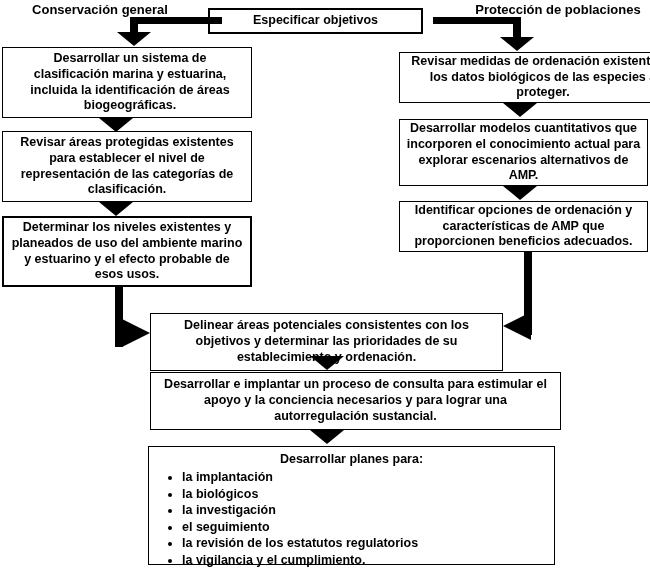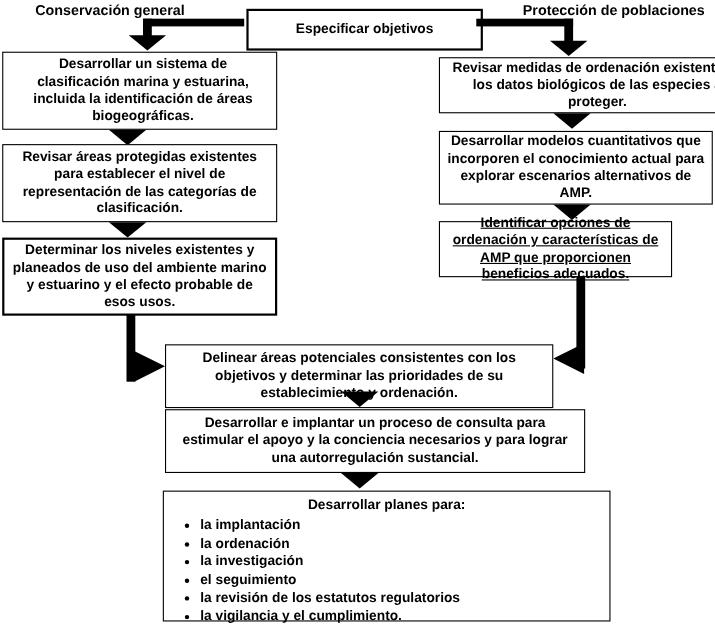--- a/index.html
+++ b/index.html
@@ -56,58 +56,58 @@
   }
 </style>
 </head>
 <body>
 
 <div class="canvas">
 
   <div class="branch-label" style="left:25px; top:2px; width:150px;">Conservación general</div>
   <div class="branch-label" style="left:468px; top:2px; width:180px;">Protección de poblaciones</div>
 
-  <div class="box thick" style="left:224px; top:8px; width:215px; height:38px;">Especificar objetivos</div>
+  <div class="box thick" style="left:208px; top:8px; width:215px; height:26px;">Especificar objetivos</div>
 
   <div class="bar" style="left:130px; top:17px; width:92px; height:7px;"></div>
   <div class="bar" style="left:130px; top:17px; width:8px; height:16px;"></div>
   <div class="tri tri-down" style="left:117px; top:32px;"></div>
 
   <div class="bar" style="left:433px; top:17px; width:88px; height:7px;"></div>
   <div class="bar" style="left:513px; top:17px; width:8px; height:21px;"></div>
   <div class="tri tri-down" style="left:500px; top:37px;"></div>
 
   <div class="box" style="left:2px; top:47px; width:250px; height:71px;padding-left:12px;">Desarrollar un sistema de clasificación marina y estuarina, incluida la identificación de áreas biogeográficas.</div>
   <div class="tri tri-down" style="left:99px; top:118px;"></div>
   <div class="box" style="left:2px; top:131px; width:250px; height:71px;text-align:center;">Revisar áreas protegidas existentes para establecer el nivel de representación de las categorías de clasificación.</div>
   <div class="tri tri-down" style="left:99px; top:202px;"></div>
   <div class="box thick" style="left:2px; top:216px; width:250px; height:71px;">Determinar los niveles existentes y planeados de uso del ambiente marino y estuarino y el efecto probable de esos usos.</div>
 
   <div class="box" style="left:399px; top:52px; width:288px; height:51px;">Revisar medidas de ordenación existentes y los datos biológicos de las especies a proteger.</div>
   <div class="tri tri-down" style="left:503px; top:103px;"></div>
   <div class="box" style="left:399px; top:119px; width:249px; height:67px;">Desarrollar modelos cuantitativos que incorporen el conocimiento actual para explorar escenarios alternativos de AMP.</div>
   <div class="tri tri-down" style="left:503px; top:186px;"></div>
-  <div class="box" style="left:399px; top:201px; width:212px; height:51px;text-decoration:underline;">Identificar opciones de ordenación y características de AMP que proporcionen beneficios adecuados.</div>
+  <div class="box" style="left:399px; top:201px; width:249px; height:51px;">Identificar opciones de ordenación y características de AMP que proporcionen beneficios adecuados.</div>
 
   <div class="bar" style="left:115px; top:286px; width:8px; height:61px;"></div>
   <div class="tri tri-right" style="left:122px; top:319px;"></div>
 
   <div class="bar" style="left:524px; top:251px; width:8px; height:84px;"></div>
   <div class="tri tri-left" style="left:503px; top:312px;"></div>
 
   <div class="box" style="left:150px; top:313px; width:353px; height:58px;">Delinear áreas potenciales consistentes con los objetivos y determinar las prioridades de su establecimiento y ordenación.</div>
   <div class="tri tri-down" style="left:310px; top:356px;"></div>
-  <div class="box" style="left:150px; top:372px; width:382px; height:58px;">Desarrollar e implantar un proceso de consulta para estimular el apoyo y la conciencia necesarios y para lograr una autorregulación sustancial.</div>
+  <div class="box" style="left:150px; top:372px; width:411px; height:58px;">Desarrollar e implantar un proceso de consulta para estimular el apoyo y la conciencia necesarios y para lograr una autorregulación sustancial.</div>
   <div class="tri tri-down" style="left:310px; top:430px;"></div>
 
   <div class="plans-box" style="left:148px; top:446px; width:407px; height:119px;">
     <div class="plans-title">Desarrollar planes para:</div>
     <ul class="plans-list">
       <li>la implantación</li>
-      <li>la ordenación</li>
+      <li>la biológicos</li>
       <li>la investigación</li>
       <li>el seguimiento</li>
       <li>la revisión de los estatutos regulatorios</li>
       <li>la vigilancia y el cumplimiento.</li>
     </ul>
   </div>
 
 </div>
 
 </body></html>

